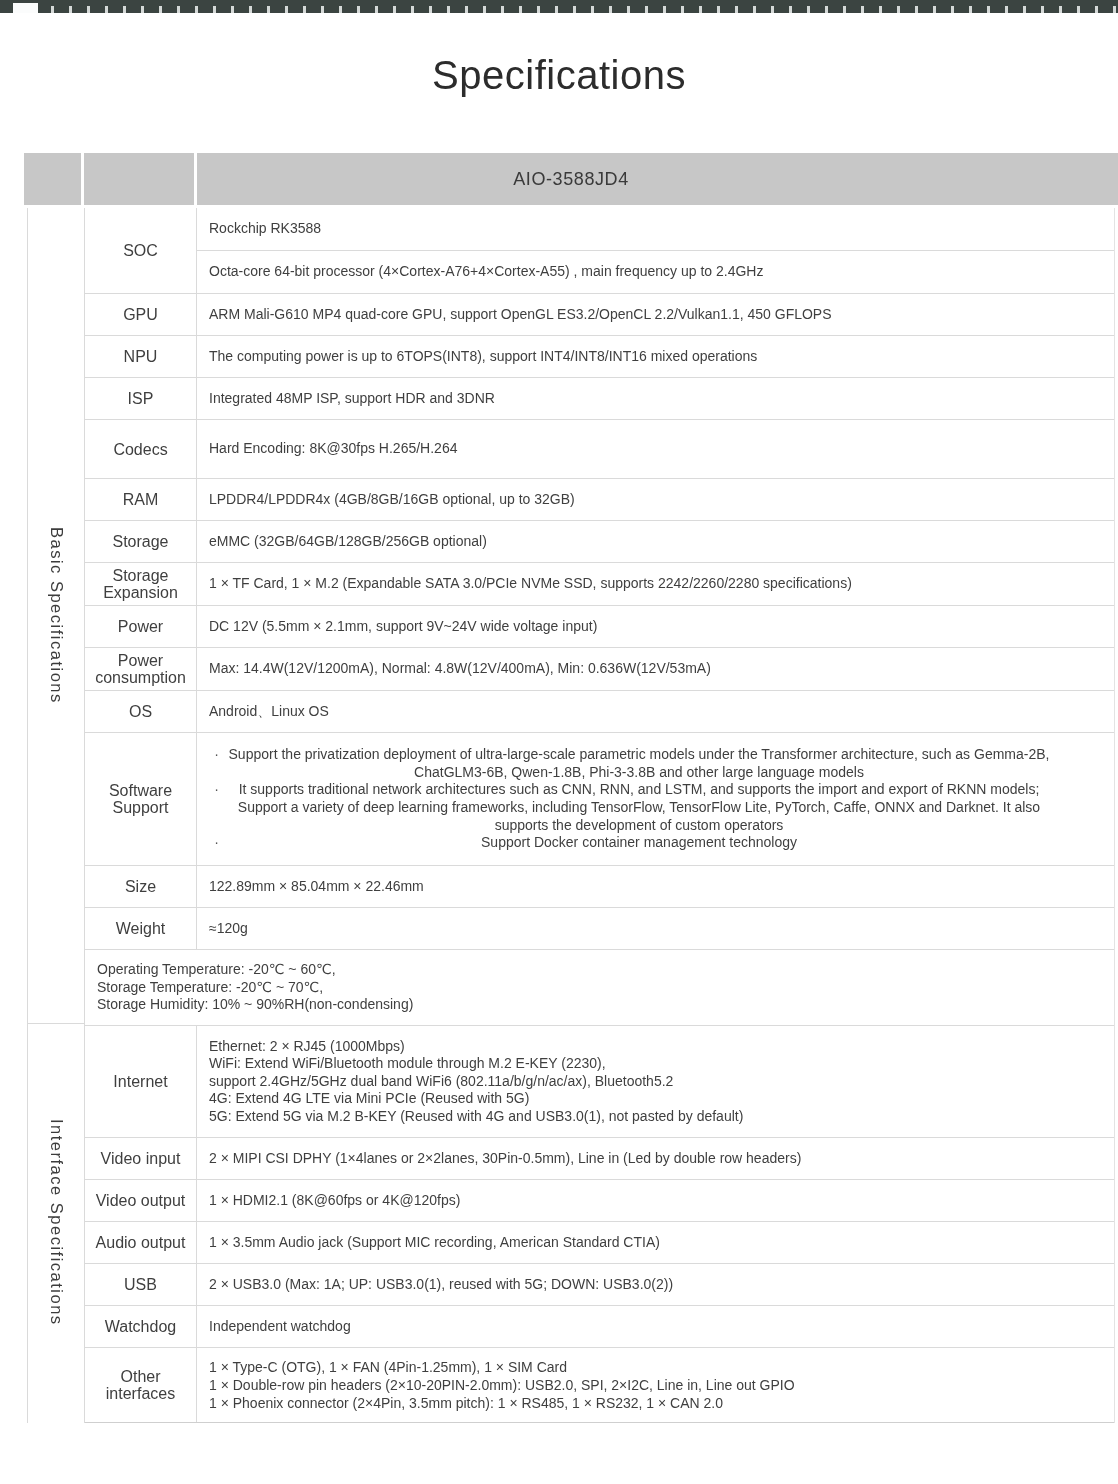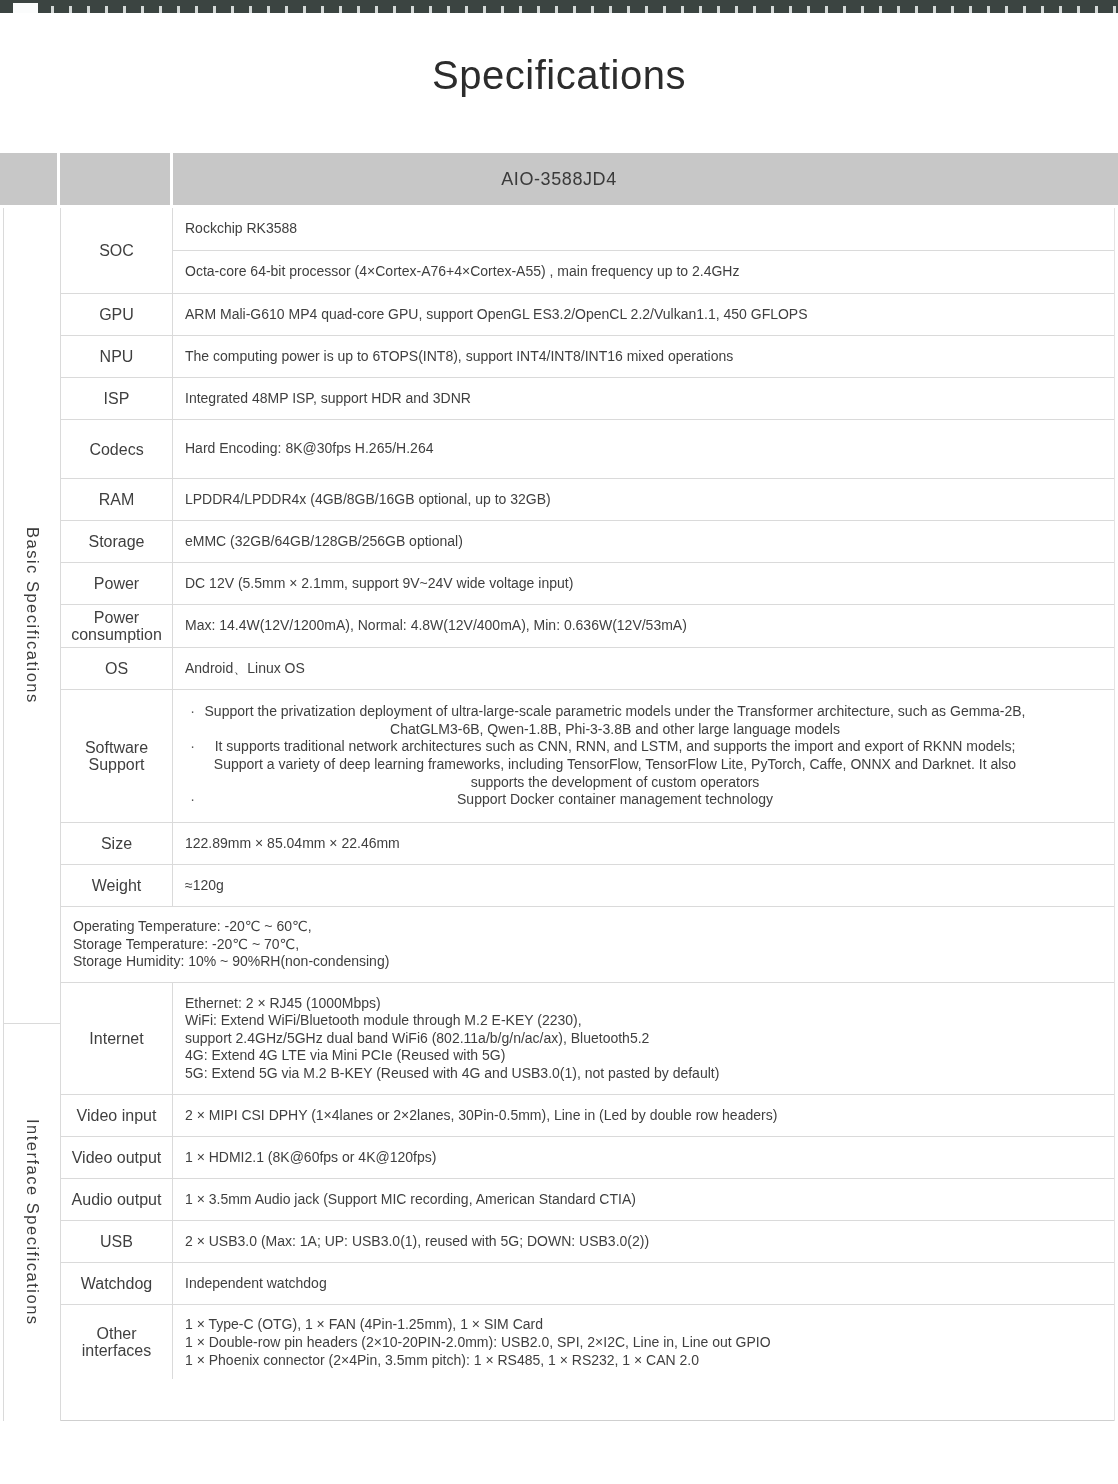--- a/index.html
+++ b/index.html
@@ -21,21 +21,21 @@
     position:absolute;left:0;right:0;bottom:0;height:7px;
     background:repeating-linear-gradient(90deg,transparent 0 15px,rgba(240,243,242,.85) 15px 18px);
   }
   .top-strip .notch{position:absolute;left:13px;top:3px;width:25px;height:10px;background:#fbfcfc;}
 
   .title{
     margin-top:52px;text-align:center;
     font-size:40px;line-height:47px;font-weight:400;color:#2c2c2c;letter-spacing:.5px;
   }
 
-  .spec-table{margin-top:54px;}
+  .spec-table{margin-top:54px;padding-left:24px;}
 
   
   .thead{position:relative;display:flex;gap:3px;height:52px;background:#fff;}
   .th{background:var(--header-bg);height:100%;}
   .th.c1{width:57px;}
   .th.c2{width:110px;}
   .th.c3{flex:1;}
   .th-title{
     position:absolute;left:0;right:0;top:0;height:52px;
     display:flex;align-items:center;justify-content:center;
@@ -159,20 +159,26 @@
           </div>
       </div>
 
       <div class="row rh1">
         <div class="label">Storage</div>
         <div class="value">
             <div>eMMC (32GB/64GB/128GB/256GB optional)</div>
           </div>
       </div>
 
+      <div class="row rh1">
+        <div class="label">Storage Expansion</div>
+        <div class="value">
+            <div>1 × TF Card, 1 × M.2 (Expandable SATA 3.0/PCIe NVMe SSD, supports 2242/2260/2280 specifications)</div>
+          </div>
+      </div>
 
       <div class="row rh1">
         <div class="label">Power</div>
         <div class="value">
             <div>DC 12V (5.5mm × 2.1mm, support 9V~24V wide voltage input)</div>
           </div>
       </div>
 
       <div class="row rh1">
         <div class="label">Power consumption</div>

